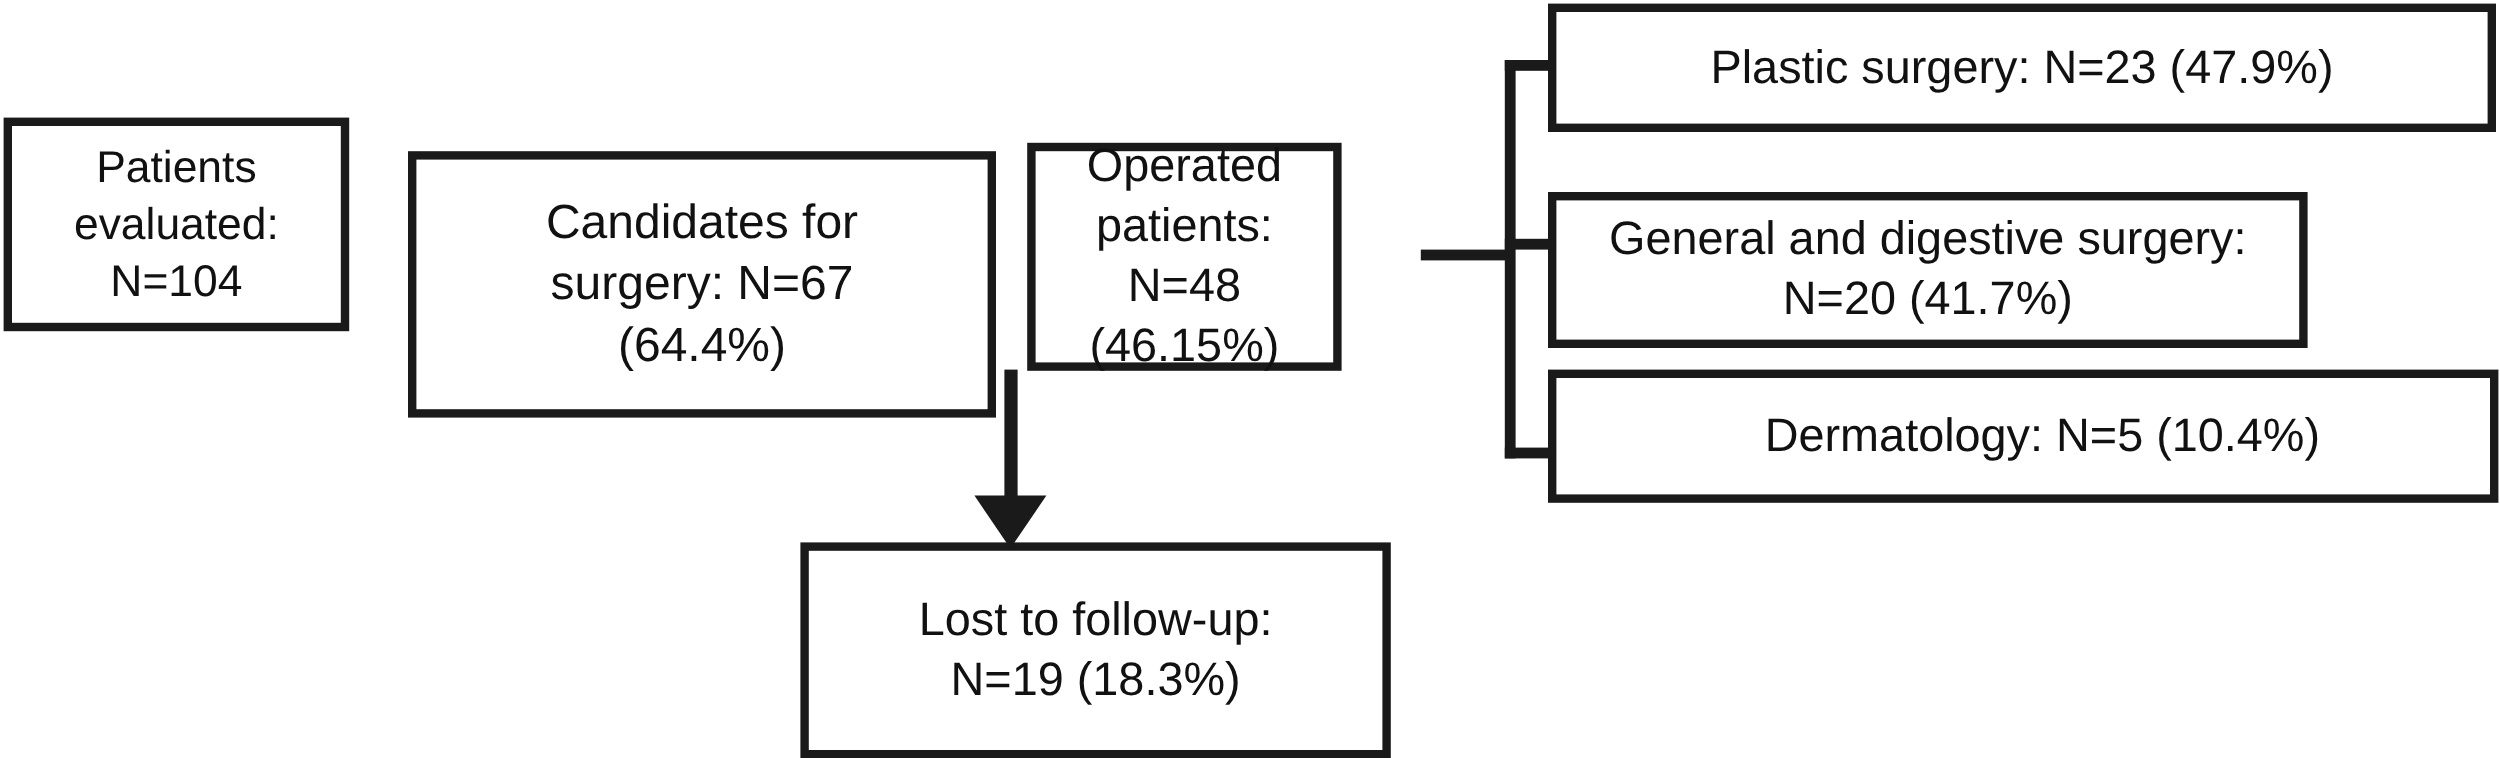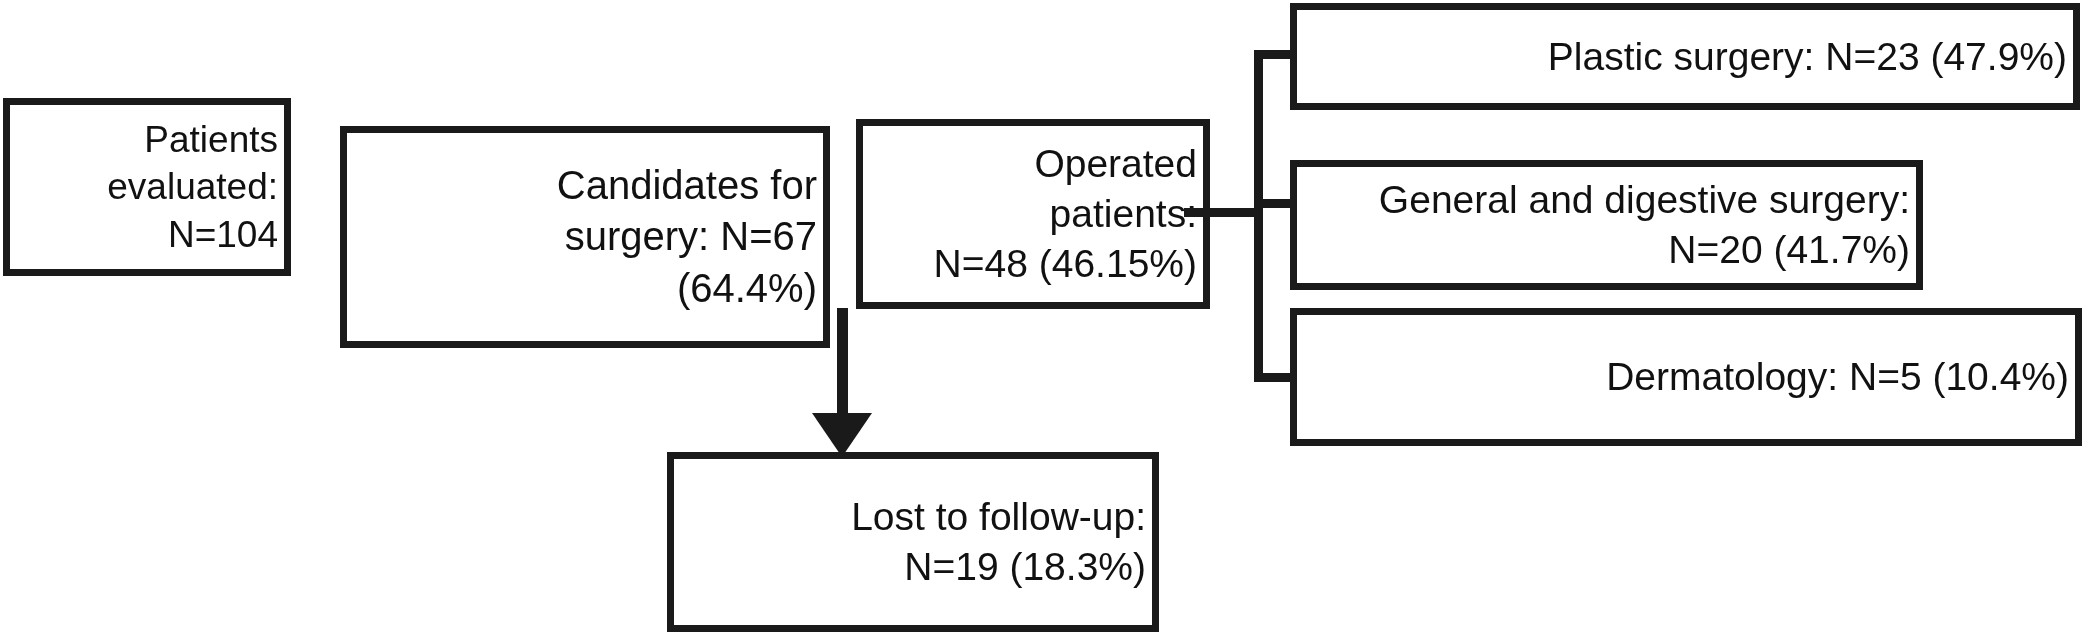--- a/index.html
+++ b/index.html
@@ -19,38 +19,38 @@
     overflow: hidden;
   }
   .node {
     position: absolute;
     box-sizing: border-box;
     background: #ffffff;
     border: 7px solid #1a1a1a;
     display: flex;
     align-items: center;
     justify-content: center;
-    text-align: right;
+    text-align: center;
     color: #111111;
     line-height: 1.28;
     white-space: pre-line;
   }
   .node-text {
     display: block;
     width: 100%;
     padding: 0 6px;
     box-sizing: border-box;
   }
   
   #node-evaluated   { left: 3px;    top: 98px;  width: 288px; height: 178px; font-size: 37px; }
   #node-candidates  { left: 340px;  top: 86px;  width: 490px; height: 222px; font-size: 40px; margin-top: 40px; }
-  #node-operated    { left: 856px;  top: 119px; width: 354px; height: 190px; font-size: 39px; }
+  #node-operated    { left: 856px;  top: 119px; width: 262px; height: 190px; font-size: 39px; }
   #node-plastic     { left: 1290px; top: 3px;   width: 790px; height: 107px; font-size: 39px; }
   #node-general     { left: 1290px; top: 136px; width: 633px; height: 130px; font-size: 39px; margin-top: 24px; }
-  #node-dermatology { left: 1290px; top: 308px; width: 792px; height: 138px; font-size: 39px; padding-left: 32px; }
+  #node-dermatology { left: 1290px; top: 308px; width: 792px; height: 111px; font-size: 39px; padding-left: 32px; }
   #node-lost        { left: 631px;  top: 452px; width: 492px; height: 180px; font-size: 39px; margin-left: 36px; }
 
   
   .line {
     position: absolute;
     background: #1a1a1a;
   }
   #trunk-h-operated { left: 1184px; top: 208px; width: 78px;  height: 9px; }
   #trunk-v          { left: 1254px; top: 50px;  width: 9px;   height: 332px; }
   #branch-top       { left: 1254px; top: 50px;  width: 42px;  height: 9px; }

